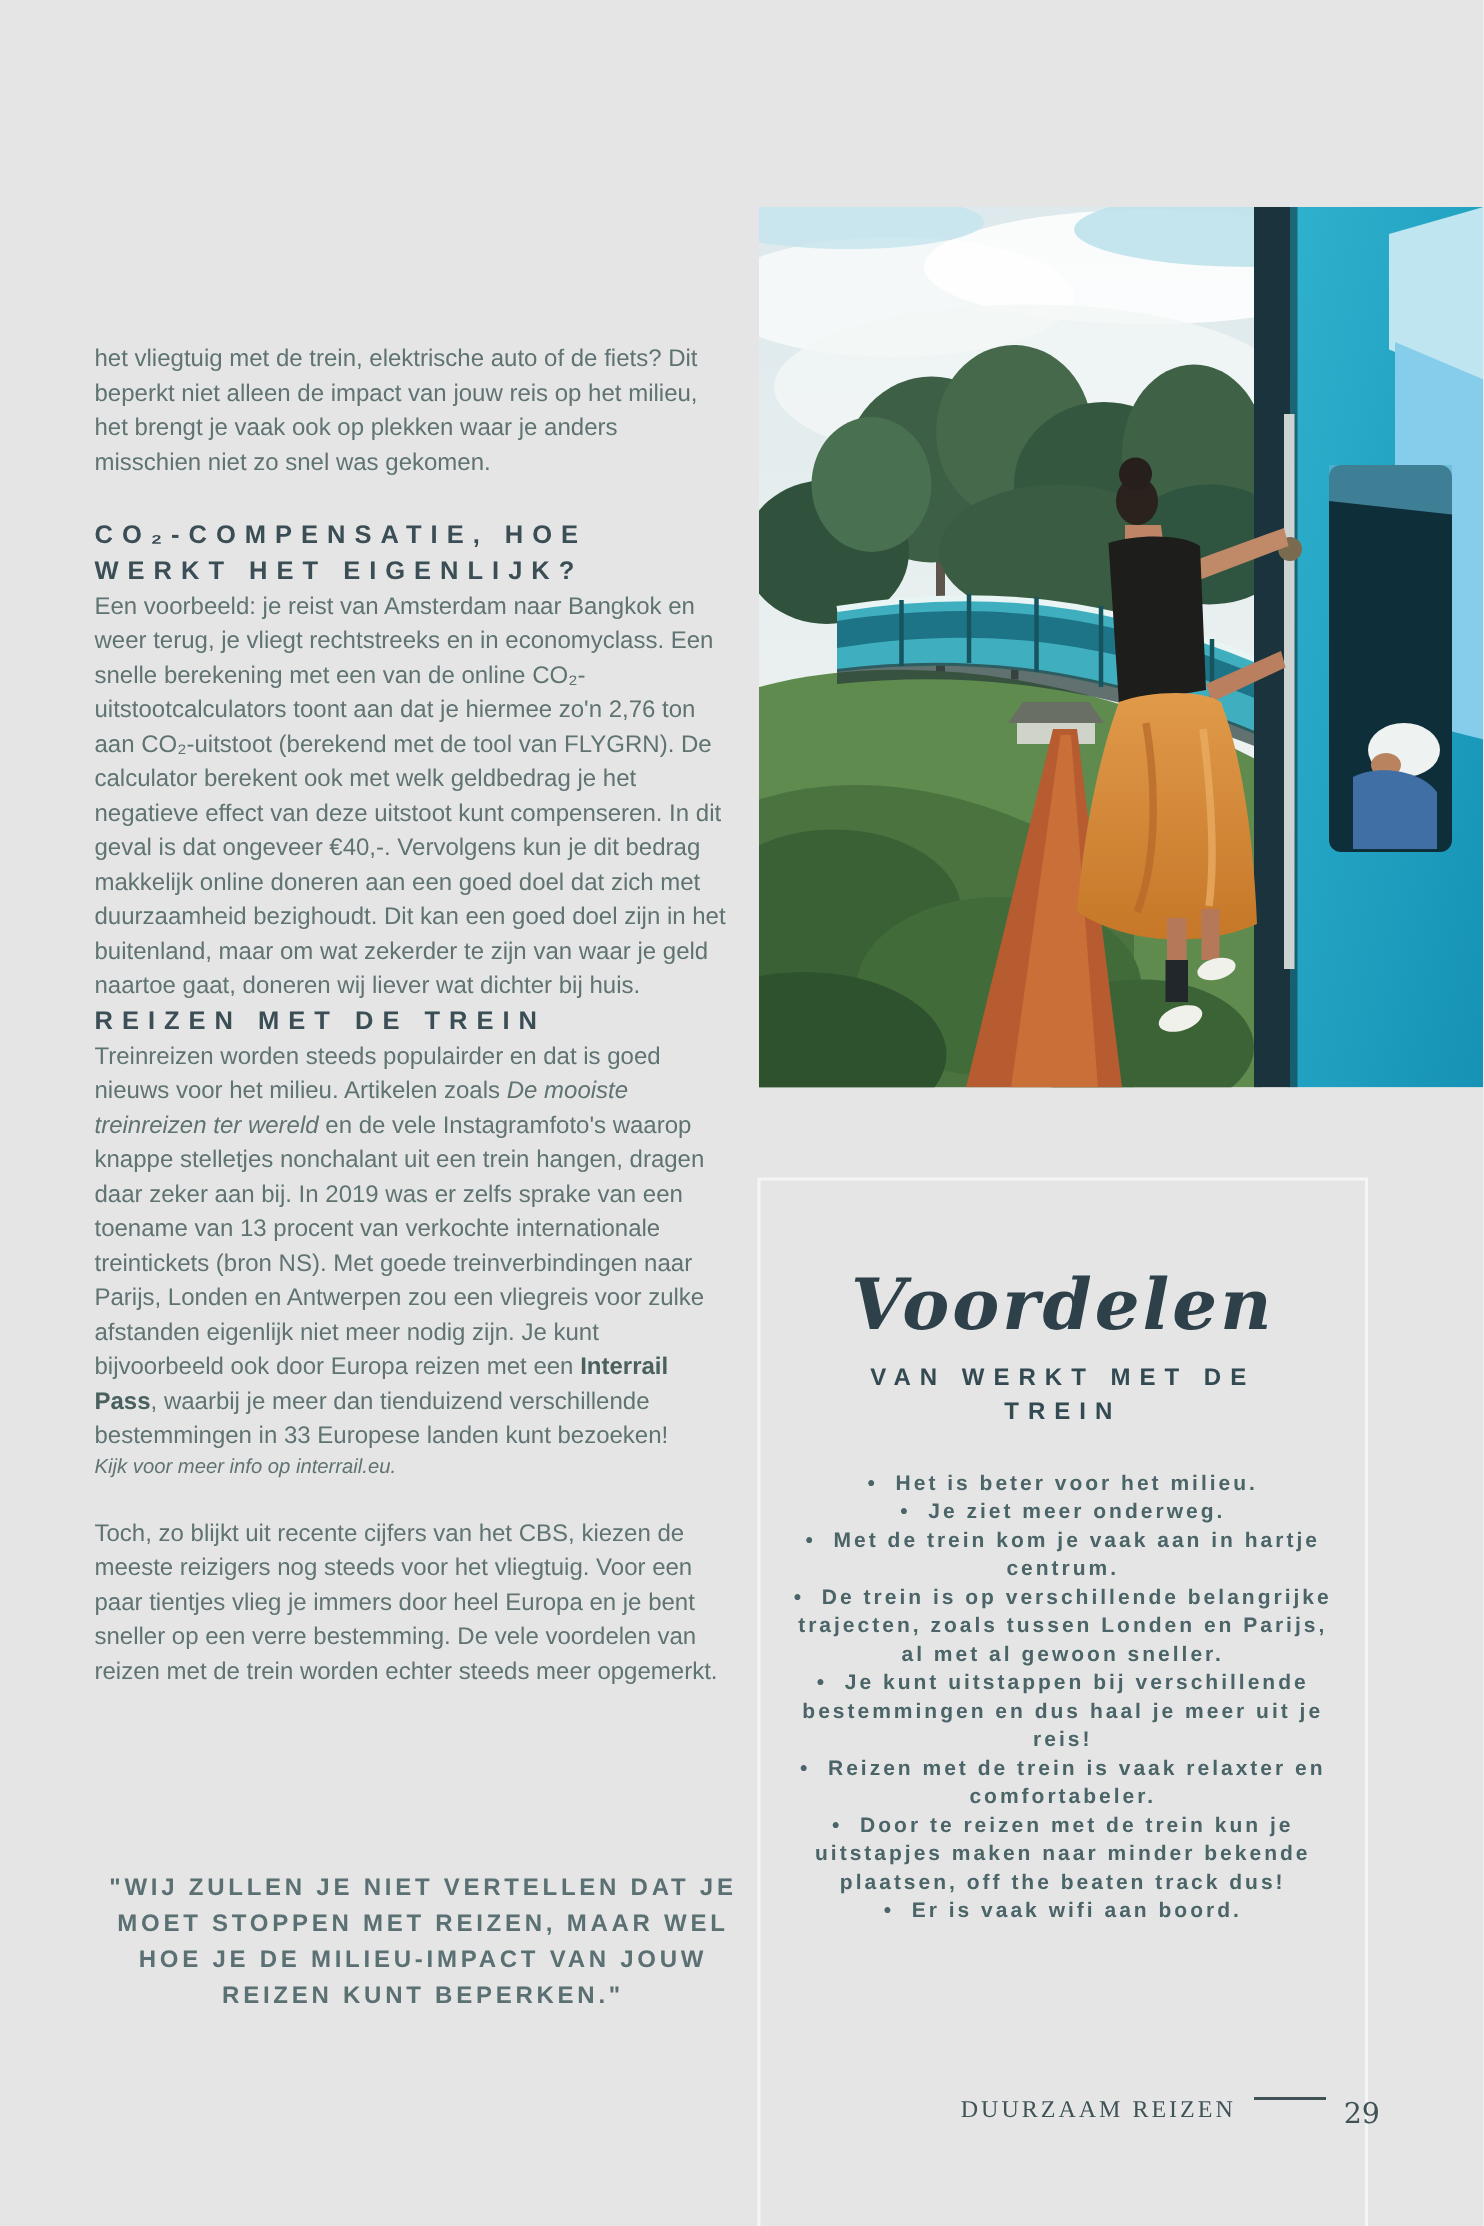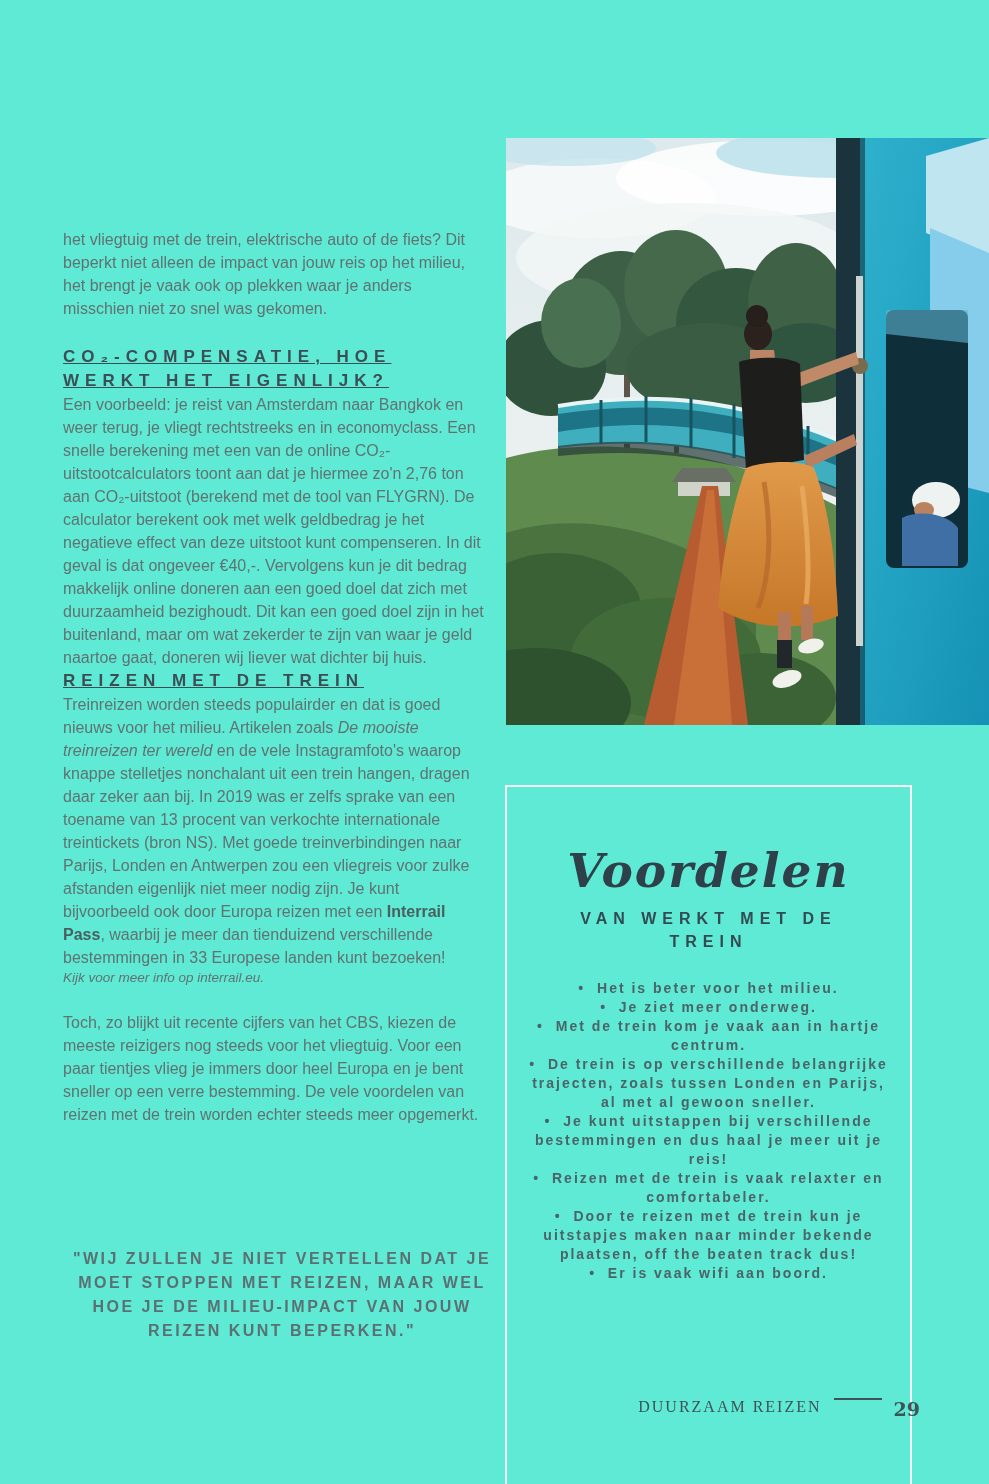--- a/index.html
+++ b/index.html
@@ -1,32 +1,32 @@
 <!DOCTYPE html>
 <html><head>
 <meta charset="utf-8">
 <style>
   html,body{margin:0;padding:0;}
   .page{
     position:relative;
     width:989px;height:1484px;
-    background:#5eead4;
+    background:#e5e5e5;
     font-family:"Liberation Sans", sans-serif;
     overflow:hidden;
   }
   
   .left-col{
     position:absolute;left:63px;top:228px;width:424px;
     color:#5f7372;font-size:16px;line-height:23px;
   }
   .left-col p{margin:0;}
   .sec-heading{
     margin:24px 0 2px 0;
     color:#3b4e55;font-weight:bold;
-    font-size:17px;line-height:24px;letter-spacing:6px;text-decoration:underline;
+    font-size:17px;line-height:24px;letter-spacing:6px;
   }
   .sec-heading.first{margin-top:25px;}
   .ital{font-style:italic;}
   .bold{font-weight:bold;color:#49605f;}
   .note{
     margin-top:2px;
     font-style:italic;font-size:13.5px;line-height:18px;color:#5f7372;
   }
   .para-gap{margin-top:24px !important;}
   .pull-quote{
@@ -73,21 +73,21 @@
     display:flex;align-items:flex-start;gap:12px;
     color:#3f5357;
   }
   .footer-section{
     font-family:"Liberation Serif", serif;
     font-size:16px;letter-spacing:2px;
   }
   .footer-divider{width:48px;height:2px;background:#3f5357;}
   .footer-page{
     font-family:"DejaVu Serif", serif;
-    font-weight:bold;font-size:19px;
+    font-weight:normal;font-size:19px;
   }
 </style>
 </head>
 <body>
 
 <div class="page">
 
   <div class="left-col">
     <p>het vliegtuig met de trein, elektrische auto of de fiets? Dit beperkt niet alleen de impact van jouw reis op het milieu, het brengt je vaak ook op plekken waar je anders misschien niet zo snel was gekomen.</p>
 

